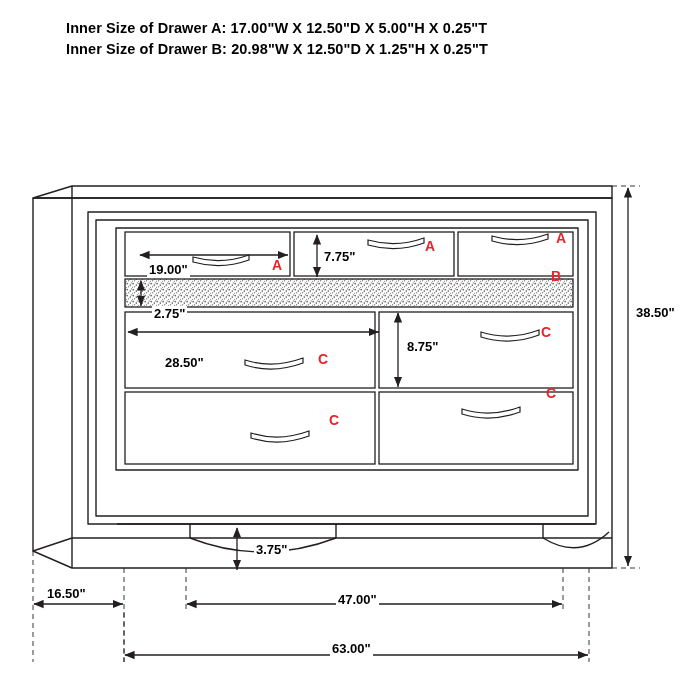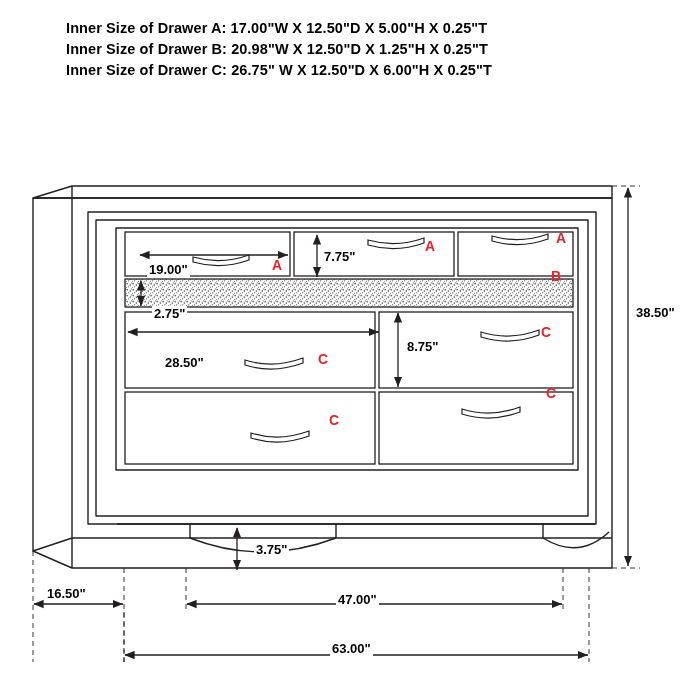--- a/index.html
+++ b/index.html
@@ -58,21 +58,20 @@
   }
 </style>
 </head>
 <body>
 
 <div id="stage">
 
   <div class="spec-block">
     <div class="spec-line">Inner Size of Drawer A: 17.00"W X 12.50"D X 5.00"H X 0.25"T</div>
     <div class="spec-line">Inner Size of Drawer B: 20.98"W X 12.50"D X 1.25"H X 0.25"T</div>
-    <div class="spec-line">Inner Size of Drawer C: 26.75" W X 12.50"D X 6.00"H X 0.25"T</div>
   </div>
 
   <svg id="drawing" viewBox="0 0 700 700">
     <defs>
       <marker id="arrHead" markerWidth="9" markerHeight="9" refX="8" refY="3.2" orient="auto">
         <path d="M0,0 L8,3.2 L0,6.4 z" fill="#231f20"></path>
       </marker>
       <marker id="arrTail" markerWidth="9" markerHeight="9" refX="0.6" refY="3.2" orient="auto">
         <path d="M8,0 L0,3.2 L8,6.4 z" fill="#231f20"></path>
       </marker>

